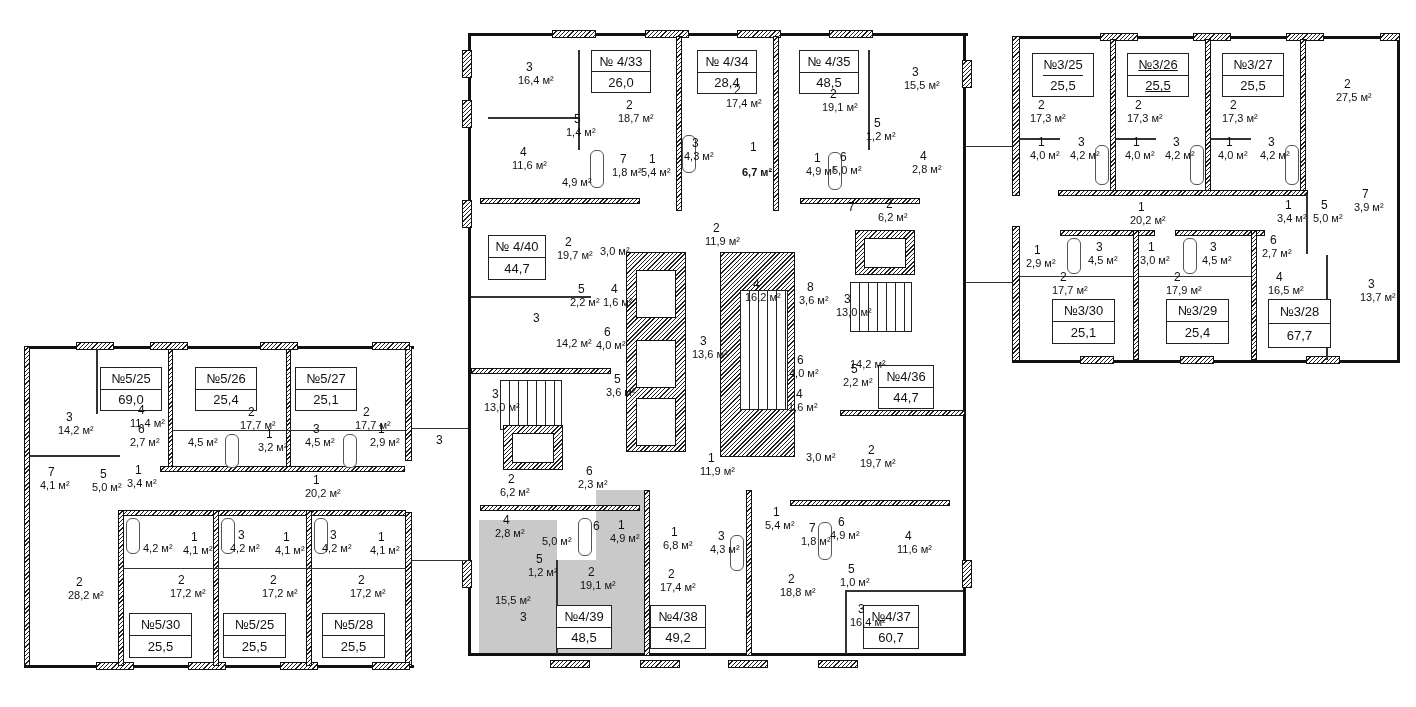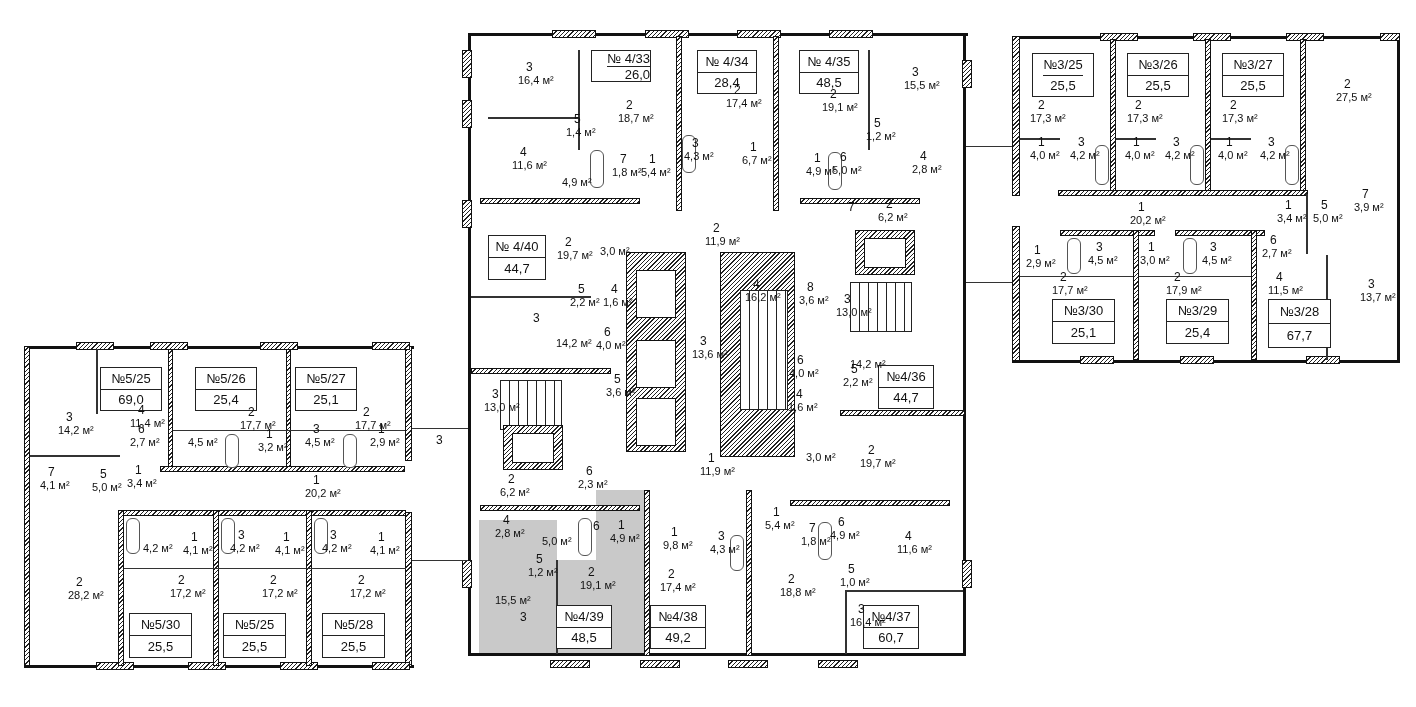--- a/index.html
+++ b/index.html
@@ -149,21 +149,21 @@
   <div class="tub" style="left:1183px;top:238px;width:14px;height:36px;"></div>
   <div class="tub" style="left:225px;top:434px;width:14px;height:34px;"></div>
   <div class="tub" style="left:343px;top:434px;width:14px;height:34px;"></div>
   <div class="tub" style="left:126px;top:518px;width:14px;height:36px;"></div>
   <div class="tub" style="left:221px;top:518px;width:14px;height:36px;"></div>
   <div class="tub" style="left:314px;top:518px;width:14px;height:36px;"></div>
   <div class="tub" style="left:578px;top:518px;width:14px;height:38px;"></div>
   <div class="tub" style="left:730px;top:535px;width:14px;height:36px;"></div>
   <div class="tub" style="left:818px;top:522px;width:14px;height:38px;"></div>
 
-  <div class="card" style="left:591px;top:50px;width:60px;height:32px;align-items:flex-end;">
+  <div class="card" style="left:591px;top:50px;width:60px;height:43px;">
       <div class="no">№ 4/33</div>
       <div class="area">26,0</div>
     </div>
   <div class="card" style="left:697px;top:50px;width:60px;height:44px;">
       <div class="no">№ 4/34</div>
       <div class="area">28,4</div>
     </div>
   <div class="card" style="left:799px;top:50px;width:60px;height:44px;">
       <div class="no">№ 4/35</div>
       <div class="area">48,5</div>
@@ -185,21 +185,21 @@
       <div class="area">49,2</div>
     </div>
   <div class="card" style="left:863px;top:605px;width:56px;height:44px;">
       <div class="no">№4/37</div>
       <div class="area">60,7</div>
     </div>
   <div class="card" style="left:1032px;top:53px;width:62px;height:44px;align-items:center;">
       <div class="no">№3/25</div>
       <div class="area">25,5</div>
     </div>
-  <div class="card" style="left:1127px;top:53px;width:62px;height:44px;">
+  <div class="card" style="left:1127px;top:53px;width:62px;height:44px;text-decoration:underline;">
       <div class="no">№3/26</div>
       <div class="area">25,5</div>
     </div>
   <div class="card" style="left:1222px;top:53px;width:62px;height:44px;">
       <div class="no">№3/27</div>
       <div class="area">25,5</div>
     </div>
   <div class="card" style="left:1052px;top:299px;width:63px;height:45px;">
       <div class="no">№3/30</div>
       <div class="area">25,1</div>
@@ -249,21 +249,21 @@
       <div class="lbl" style="left: 562px; top: 177px;">4,9 м²</div>
       <div class="num" style="left: 620px; top: 153px;">7</div>
       <div class="lbl" style="left: 612px; top: 167px;">1,8 м²</div>
       <div class="num" style="left: 649px; top: 153px;">1</div>
       <div class="lbl" style="left: 641px; top: 167px;">5,4 м²</div>
       <div class="num" style="left: 734px; top: 84px;">2</div>
       <div class="lbl" style="left: 726px; top: 98px;">17,4 м²</div>
       <div class="num" style="left: 692px; top: 137px;">3</div>
       <div class="lbl" style="left: 684px; top: 151px;">4,3 м²</div>
       <div class="num" style="left: 750px; top: 141px;">1</div>
-      <div class="lbl" style="left: 742px; top: 155px;">6,7 м²</div>
+      <div class="lbl" style="left: 742px; top: 167px; font-weight: bold;">6,7 м²</div>
       <div class="num" style="left: 830px; top: 88px;">2</div>
       <div class="lbl" style="left: 822px; top: 102px;">19,1 м²</div>
       <div class="num" style="left: 814px; top: 152px;">1</div>
       <div class="lbl" style="left: 806px; top: 166px;">4,9 м²</div>
       <div class="num" style="left: 840px; top: 151px;">6</div>
       <div class="lbl" style="left: 832px; top: 165px;">5,0 м²</div>
       <div class="num" style="left: 912px; top: 66px;">3</div>
       <div class="lbl" style="left: 904px; top: 80px;">15,5 м²</div>
       <div class="num" style="left: 874px; top: 117px;">5</div>
       <div class="lbl" style="left: 866px; top: 131px;">1,2 м²</div>
@@ -319,21 +319,21 @@
       <div class="num" style="left: 593px; top: 520px;">6</div>
       <div class="num" style="left: 618px; top: 519px;">1</div>
       <div class="lbl" style="left: 610px; top: 533px;">4,9 м²</div>
       <div class="num" style="left: 536px; top: 553px;">5</div>
       <div class="lbl" style="left: 528px; top: 567px;">1,2 м²</div>
       <div class="num" style="left: 588px; top: 566px;">2</div>
       <div class="lbl" style="left: 580px; top: 580px;">19,1 м²</div>
       <div class="lbl" style="left: 495px; top: 595px;">15,5 м²</div>
       <div class="num" style="left: 520px; top: 611px;">3</div>
       <div class="num" style="left: 671px; top: 526px;">1</div>
-      <div class="lbl" style="left: 663px; top: 540px;">9,8 м²</div>
+      <div class="lbl" style="left: 663px; top: 540px;">6,8 м²</div>
       <div class="num" style="left: 718px; top: 530px;">3</div>
       <div class="lbl" style="left: 710px; top: 544px;">4,3 м²</div>
       <div class="num" style="left: 668px; top: 568px;">2</div>
       <div class="lbl" style="left: 660px; top: 582px;">17,4 м²</div>
       <div class="num" style="left: 773px; top: 506px;">1</div>
       <div class="lbl" style="left: 765px; top: 520px;">5,4 м²</div>
       <div class="num" style="left: 809px; top: 522px;">7</div>
       <div class="lbl" style="left: 801px; top: 536px;">1,8 м²</div>
       <div class="num" style="left: 838px; top: 516px;">6</div>
       <div class="lbl" style="left: 830px; top: 530px;">4,9 м²</div>
@@ -381,21 +381,21 @@
       <div class="lbl" style="left: 1140px; top: 255px;">3,0 м²</div>
       <div class="num" style="left: 1210px; top: 241px;">3</div>
       <div class="lbl" style="left: 1202px; top: 255px;">4,5 м²</div>
       <div class="num" style="left: 1270px; top: 234px;">6</div>
       <div class="lbl" style="left: 1262px; top: 248px;">2,7 м²</div>
       <div class="num" style="left: 1060px; top: 271px;">2</div>
       <div class="lbl" style="left: 1052px; top: 285px;">17,7 м²</div>
       <div class="num" style="left: 1174px; top: 271px;">2</div>
       <div class="lbl" style="left: 1166px; top: 285px;">17,9 м²</div>
       <div class="num" style="left: 1276px; top: 271px;">4</div>
-      <div class="lbl" style="left: 1268px; top: 285px;">11,5 м²</div>
+      <div class="lbl" style="left: 1268px; top: 285px;">16,5 м²</div>
       <div class="num" style="left: 1368px; top: 278px;">3</div>
       <div class="lbl" style="left: 1360px; top: 292px;">13,7 м²</div>
       <div class="num" style="left: 66px; top: 411px;">3</div>
       <div class="lbl" style="left: 58px; top: 425px;">14,2 м²</div>
       <div class="num" style="left: 138px; top: 404px;">4</div>
       <div class="lbl" style="left: 130px; top: 418px;">11,4 м²</div>
       <div class="num" style="left: 138px; top: 423px;">6</div>
       <div class="lbl" style="left: 130px; top: 437px;">2,7 м²</div>
       <div class="lbl" style="left: 188px; top: 437px;">4,5 м²</div>
       <div class="num" style="left: 248px; top: 406px;">2</div>

